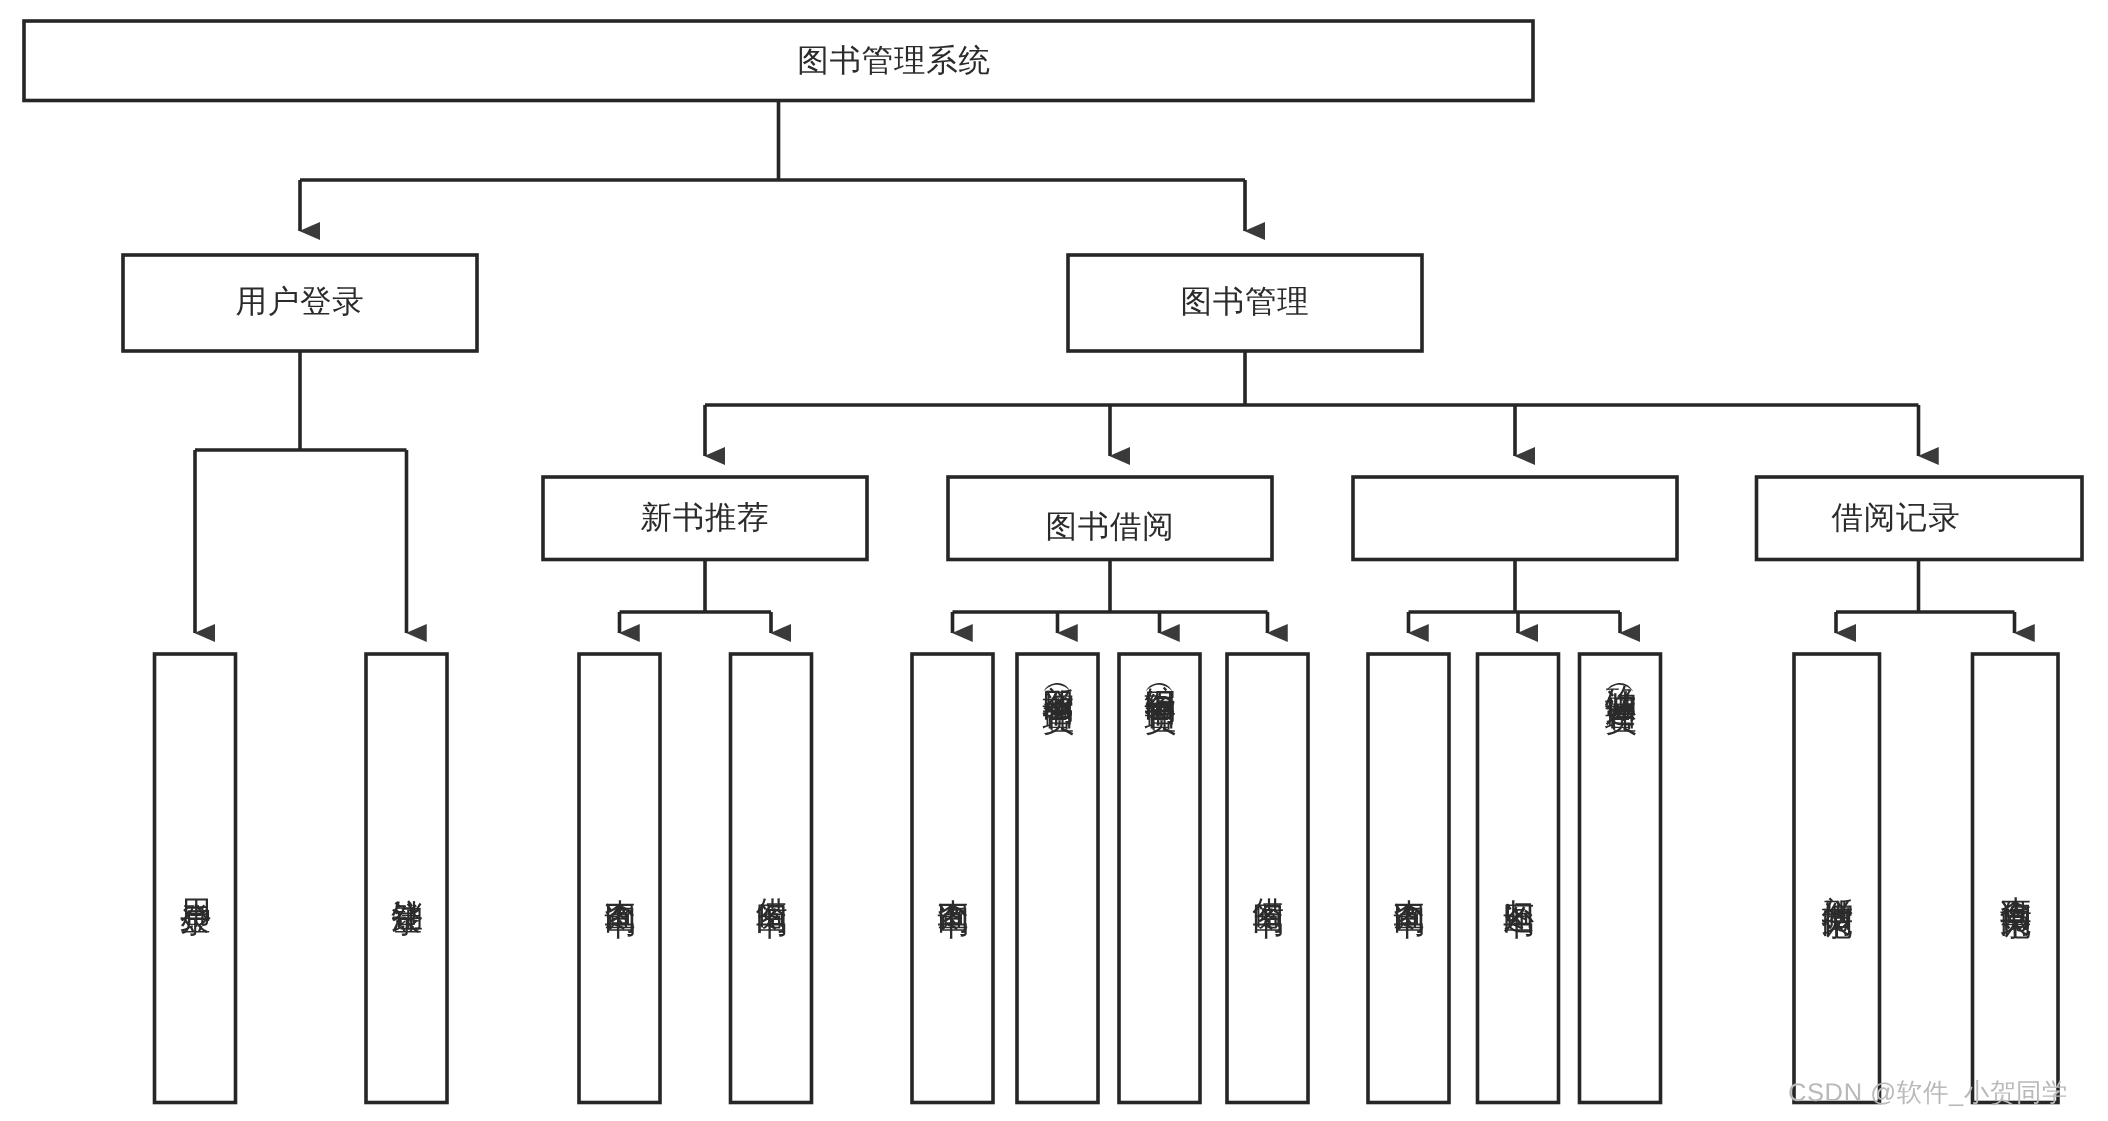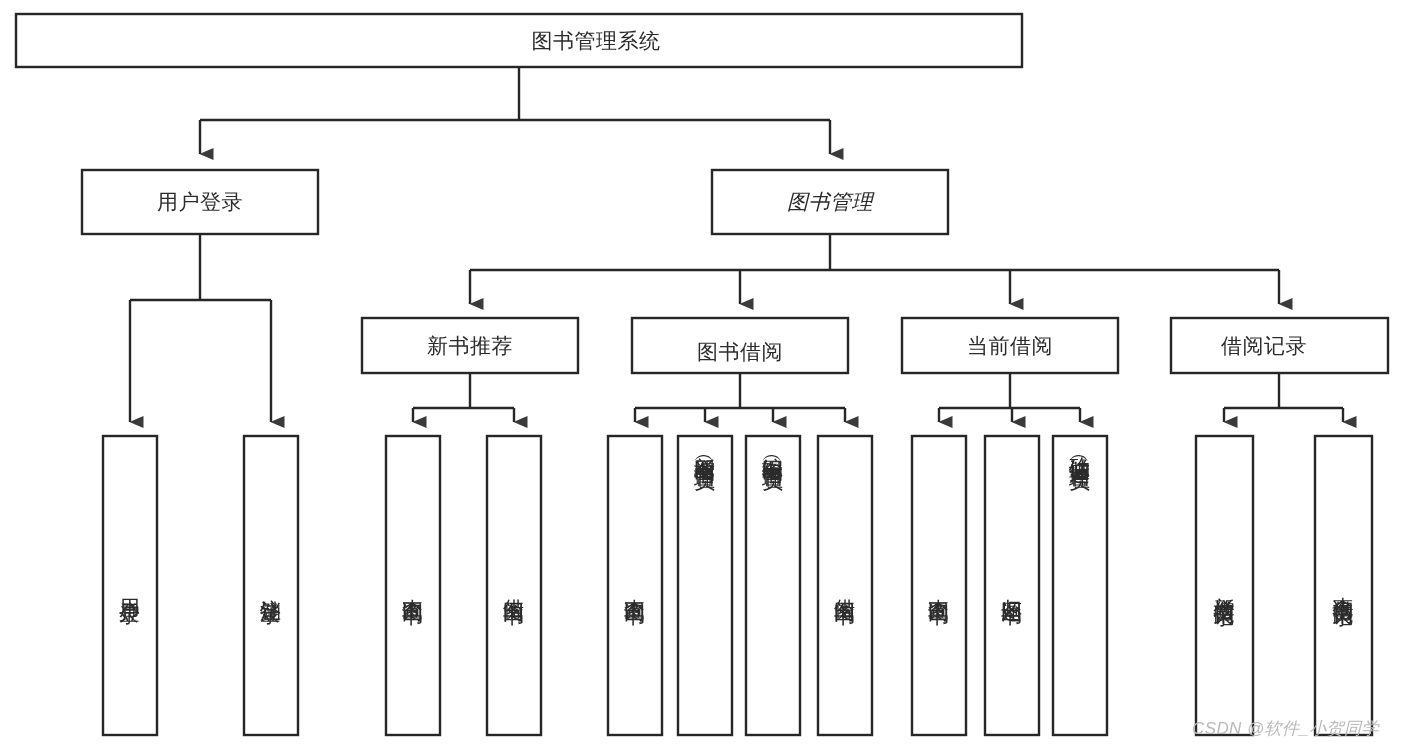--- a/index.html
+++ b/index.html
@@ -156,40 +156,39 @@
 
     <path class="connector" d="M 1279 373 L 1279 408"></path>
     <path class="connector" d="M 1224 408 L 1343 408"></path>
     <path class="connector" marker-end="url(#arrow)" d="M 1224 408 L 1224 422"></path>
     <path class="connector" marker-end="url(#arrow)" d="M 1343 408 L 1343 422"></path>
   </svg>
 
   <div class="node-label horizontal" style="left:16px;  top:14px;  width:1160px; height:53px;">图书管理系统</div>
 
   <div class="node-label horizontal" style="left:82px;  top:170px; width:236px; height:64px;">用户登录</div>
-  <div class="node-label horizontal" style="left:712px; top:170px; width:236px; height:64px;font-style:italic;">图书管理</div>
+  <div class="node-label horizontal" style="left:712px; top:170px; width:236px; height:64px;">图书管理</div>
 
   <div class="node-label horizontal" style="left:362px;  top:318px; width:216px; height:55px;border-radius:25px;">新书推荐</div>
   <div class="node-label horizontal" style="left:632px;  top:318px; width:216px; height:68px;">图书借阅</div>
-  <div class="node-label horizontal" style="left:902px;  top:318px; width:216px; height:55px;">当前借阅</div>
   <div class="node-label horizontal" style="left:1171px; top:318px; width:186px; height:55px;">借阅记录</div>
 
   <div class="node-label vertical mid" style="left:103px; top:436px; width:54px; height:299px;">用户登录</div>
   <div class="node-label vertical mid" style="left:244px; top:436px; width:54px; height:299px;">注销登录</div>
 
   <div class="node-label vertical mid" style="left:386px; top:436px; width:54px; height:299px;">查询图书</div>
   <div class="node-label vertical mid" style="left:487px; top:436px; width:54px; height:299px;">借阅图书</div>
 
   <div class="node-label vertical mid" style="left:608px; top:436px; width:54px; height:299px;">查询图书</div>
   <div class="node-label vertical" style="left:678px; top:436px; width:54px; height:299px;">新增图书（管理员）</div>
   <div class="node-label vertical" style="left:746px; top:436px; width:54px; height:299px;">编辑图书（管理员）</div>
   <div class="node-label vertical mid" style="left:818px; top:436px; width:54px; height:299px;">借阅图书</div>
 
   <div class="node-label vertical mid" style="left:912px;  top:436px; width:54px; height:299px;">查询图书</div>
   <div class="node-label vertical mid" style="left:985px;  top:436px; width:54px; height:299px;">归还图书</div>
   <div class="node-label vertical" style="left:1053px; top:436px; width:54px; height:299px;">确认归还（管理员）</div>
 
   <div class="node-label vertical mid" style="left:1196px; top:436px; width:57px; height:299px;">新增借阅记录</div>
   <div class="node-label vertical mid" style="left:1315px; top:436px; width:57px; height:299px;">查询借阅记录</div>
 
-  <div class="watermark" style="left:1192px; top:717px;font-style:italic;">CSDN @软件_小贺同学</div>
+  <div class="watermark" style="left:1192px; top:717px;">CSDN @软件_小贺同学</div>
 
 </div>
 
 </body></html>

